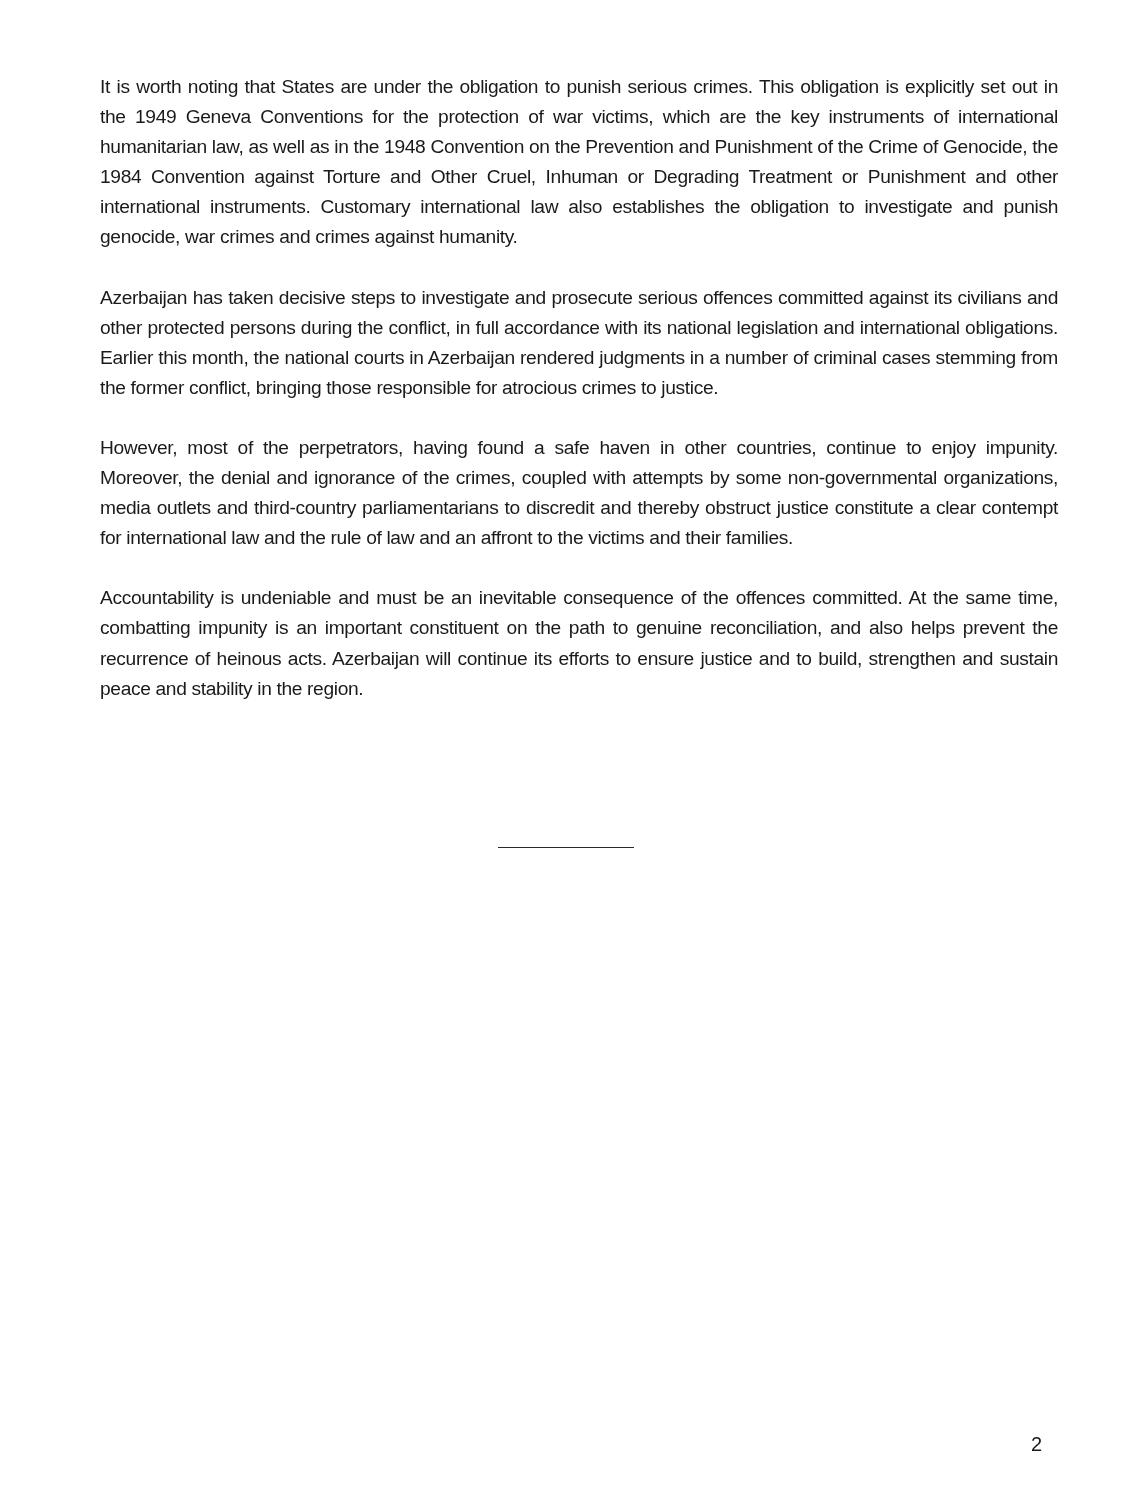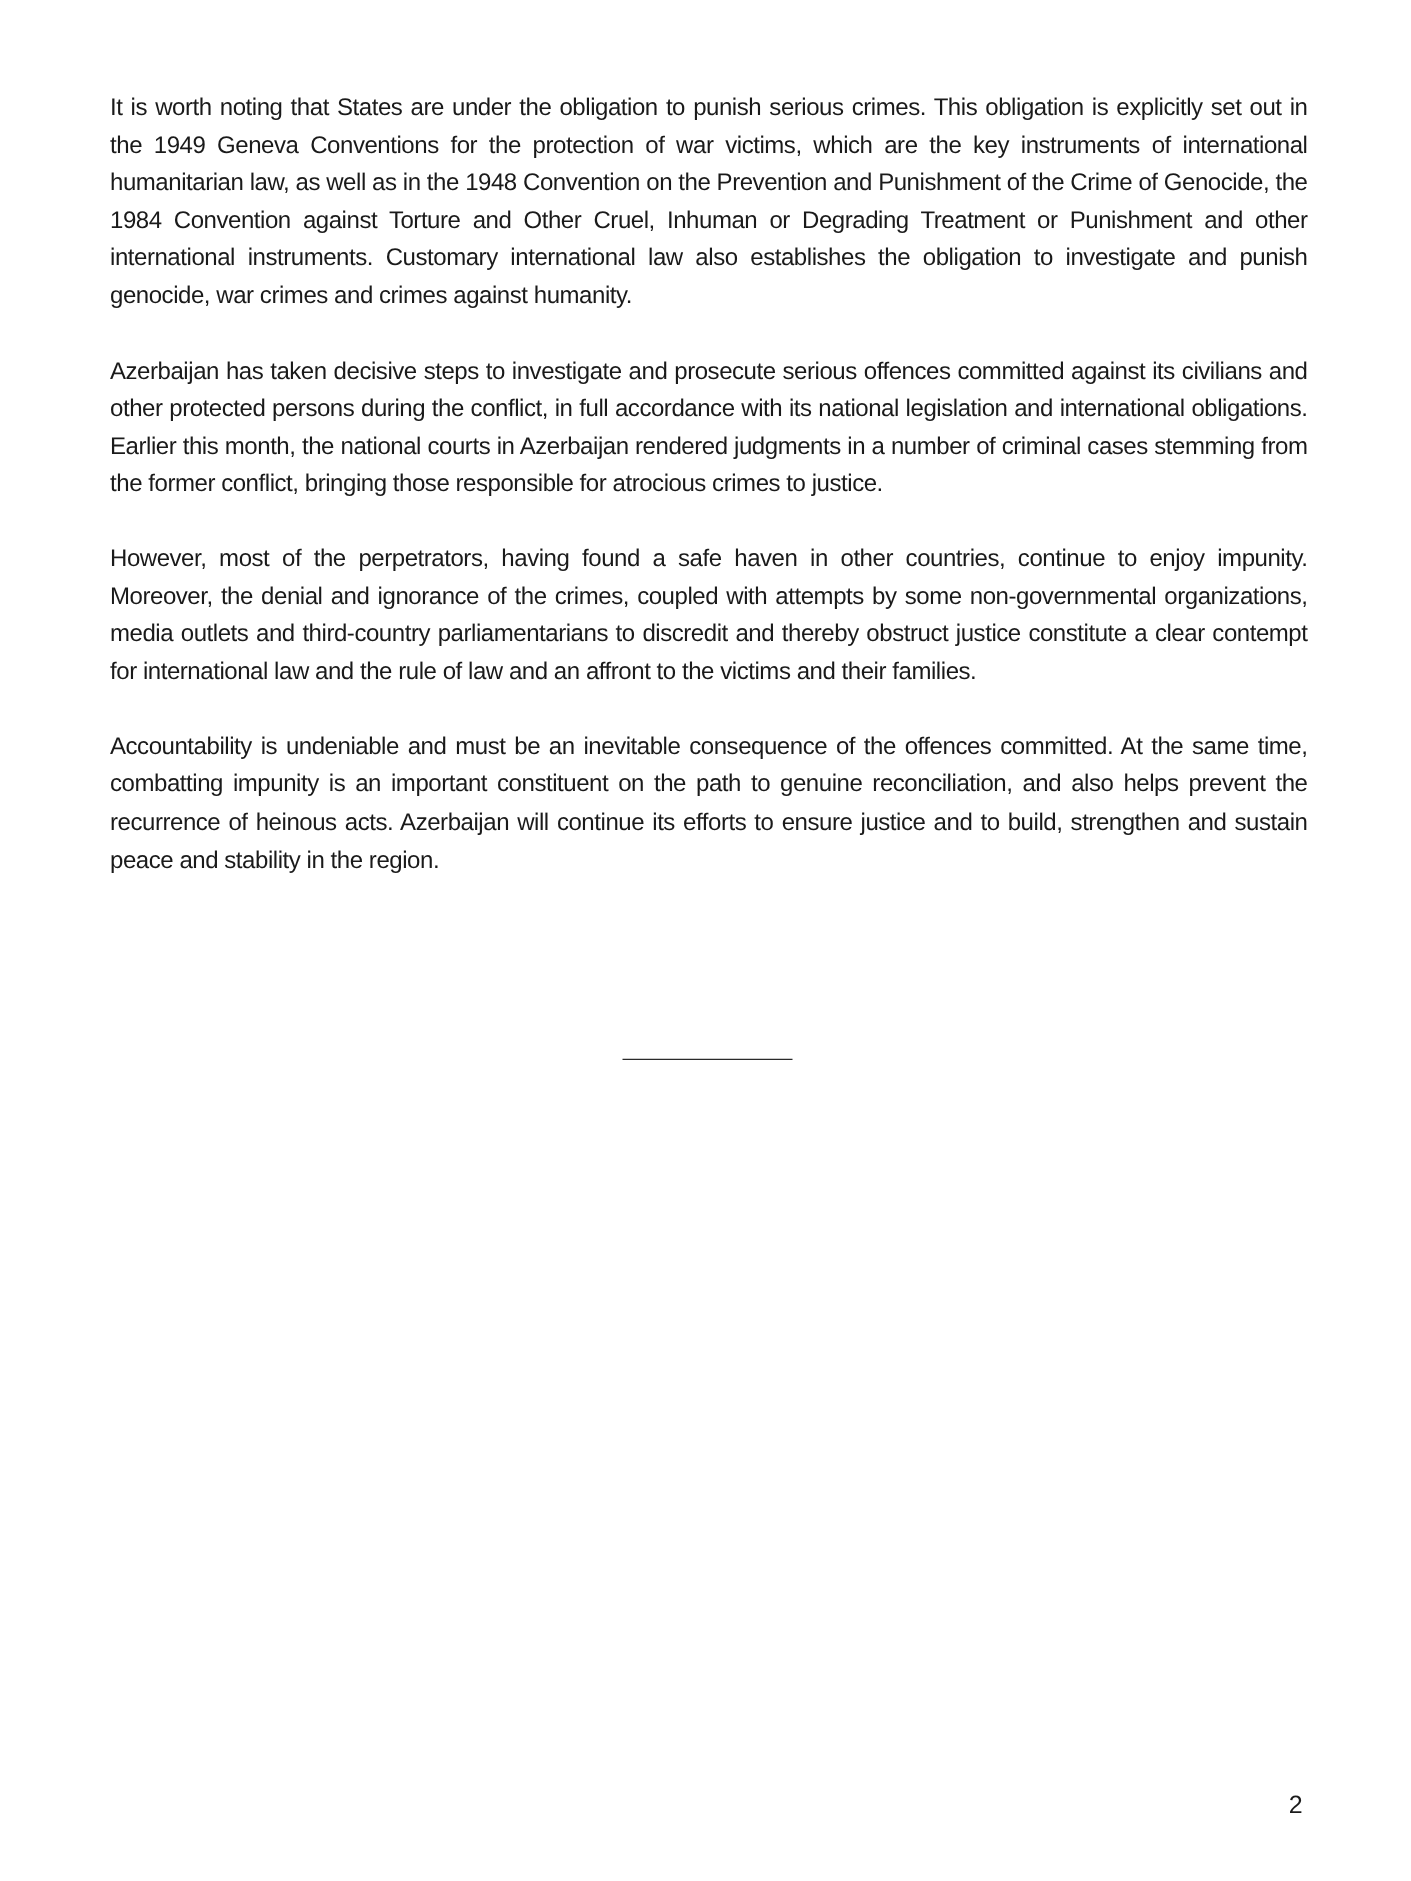--- a/index.html
+++ b/index.html
@@ -9,21 +9,21 @@
     }
     body {
       width: 1129px;
       height: 1505px;
       position: relative;
       overflow: hidden;
       color: #1a1a1a;
     }
     .page {
       position: absolute;
-      left: 88px;
+      left: 100px;
       top: 72px;
       width: 958px;
     }
     .para {
       margin: 0 0 30px 0;
       font-family: "Liberation Sans", sans-serif;
       font-size: 19.2px;
       line-height: 30.1px;
       text-align: justify;
       letter-spacing: -0.35px;

